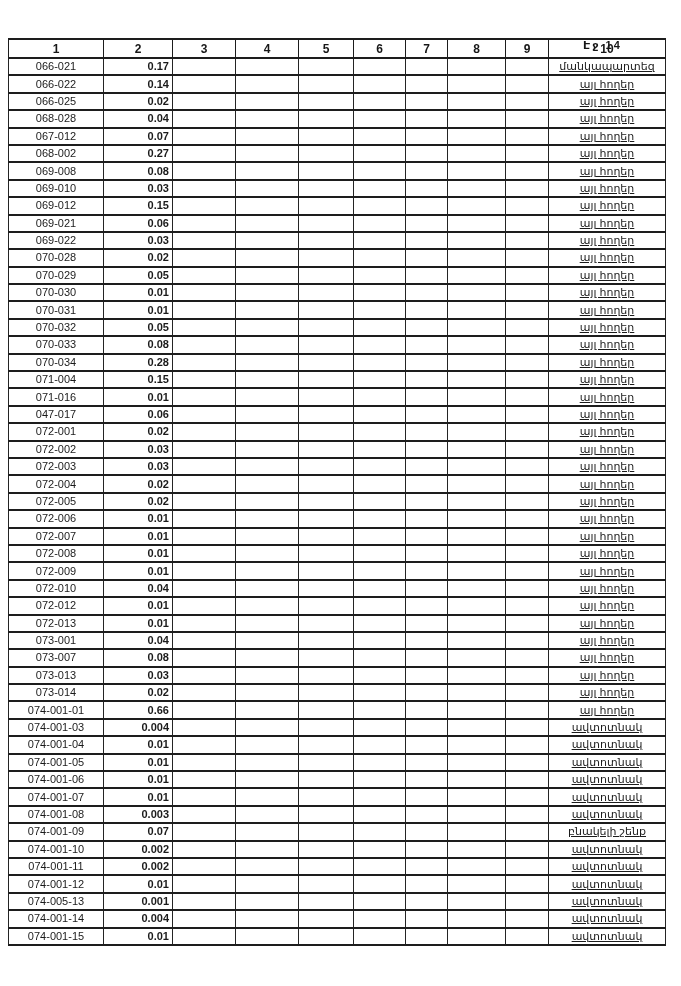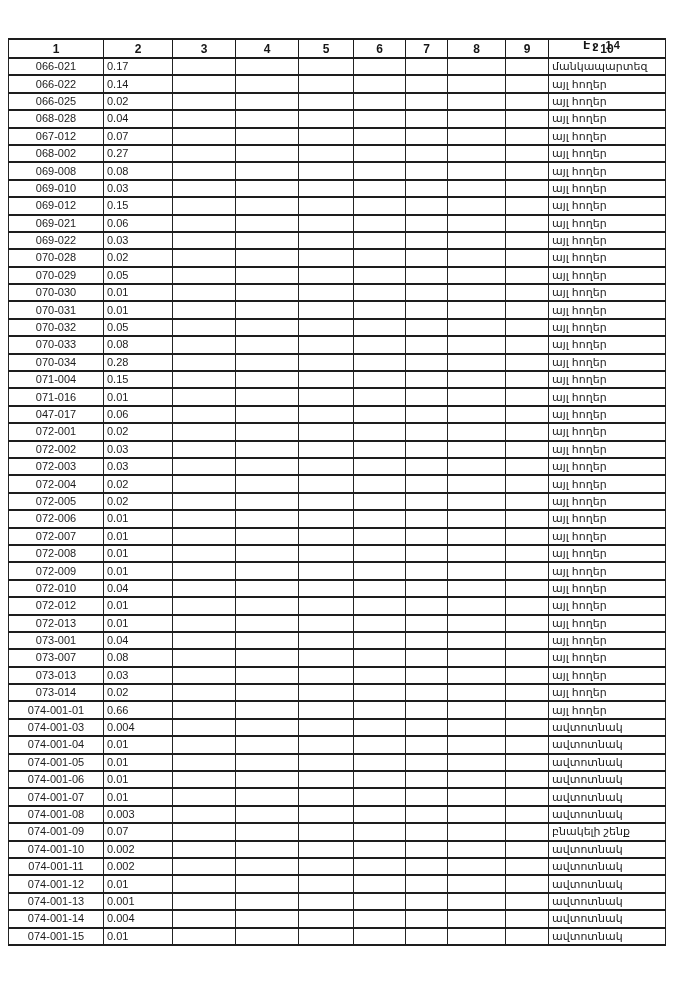--- a/index.html
+++ b/index.html
@@ -51,22 +51,22 @@
     border-right: 1.5px solid #242424;
     height: 15.4px;
     line-height: 15px;
     padding: 0 3px;
     font-size: 11px;
     white-space: nowrap;
     overflow: hidden;
     color: #1b1b1b;
   }
   td.c-code { text-align: center; padding-left: 4px; }
-  td.c-area { text-align: left; }
-  td.c-use  { text-align: left; padding-left: 3px; font-size: 10.5px; }
+  td.c-area { text-align: right; font-weight: bold; }
+  td.c-use  { text-align: center; padding-left: 3px; font-size: 10.5px; text-decoration: underline; }
 </style>
 </head>
 <body>
 
 <div class="page-label">Էջ 14</div>
 
 <table class="scan-table">
   <colgroup>
     <col style="width:95px">
     <col style="width:69px">
@@ -664,21 +664,21 @@
     <td></td>
     <td></td>
     <td></td>
     <td></td>
     <td></td>
     <td></td>
     <td></td>
     <td class="c-use">ավտոտնակ</td>
   </tr>
       <tr>
-    <td class="c-code">074-001-13</td>
+    <td class="c-code">074-005-13</td>
     <td class="c-area">0.001</td>
     <td></td>
     <td></td>
     <td></td>
     <td></td>
     <td></td>
     <td></td>
     <td></td>
     <td class="c-use">ավտոտնակ</td>
   </tr>

